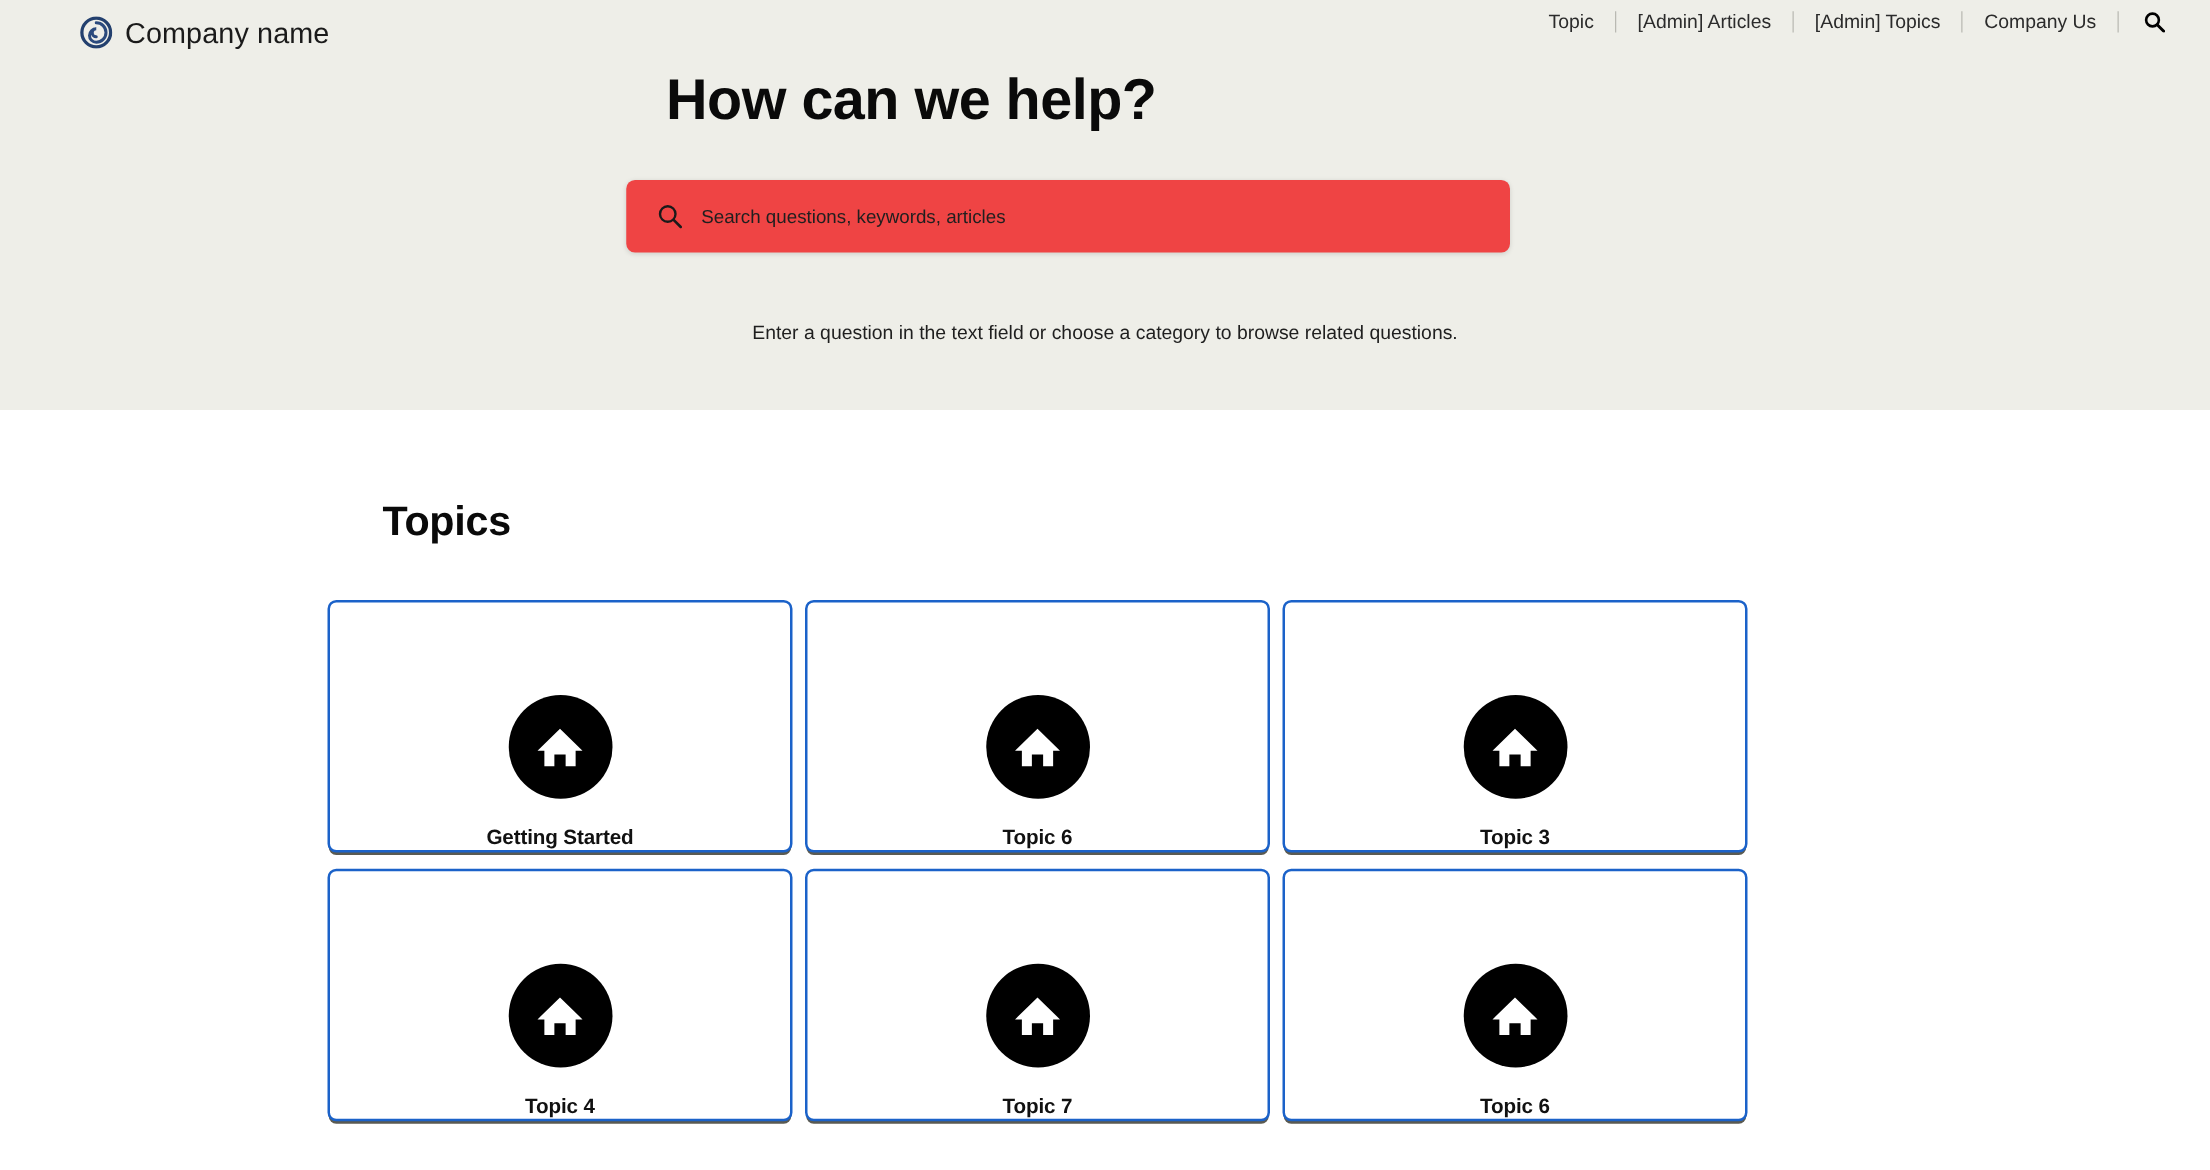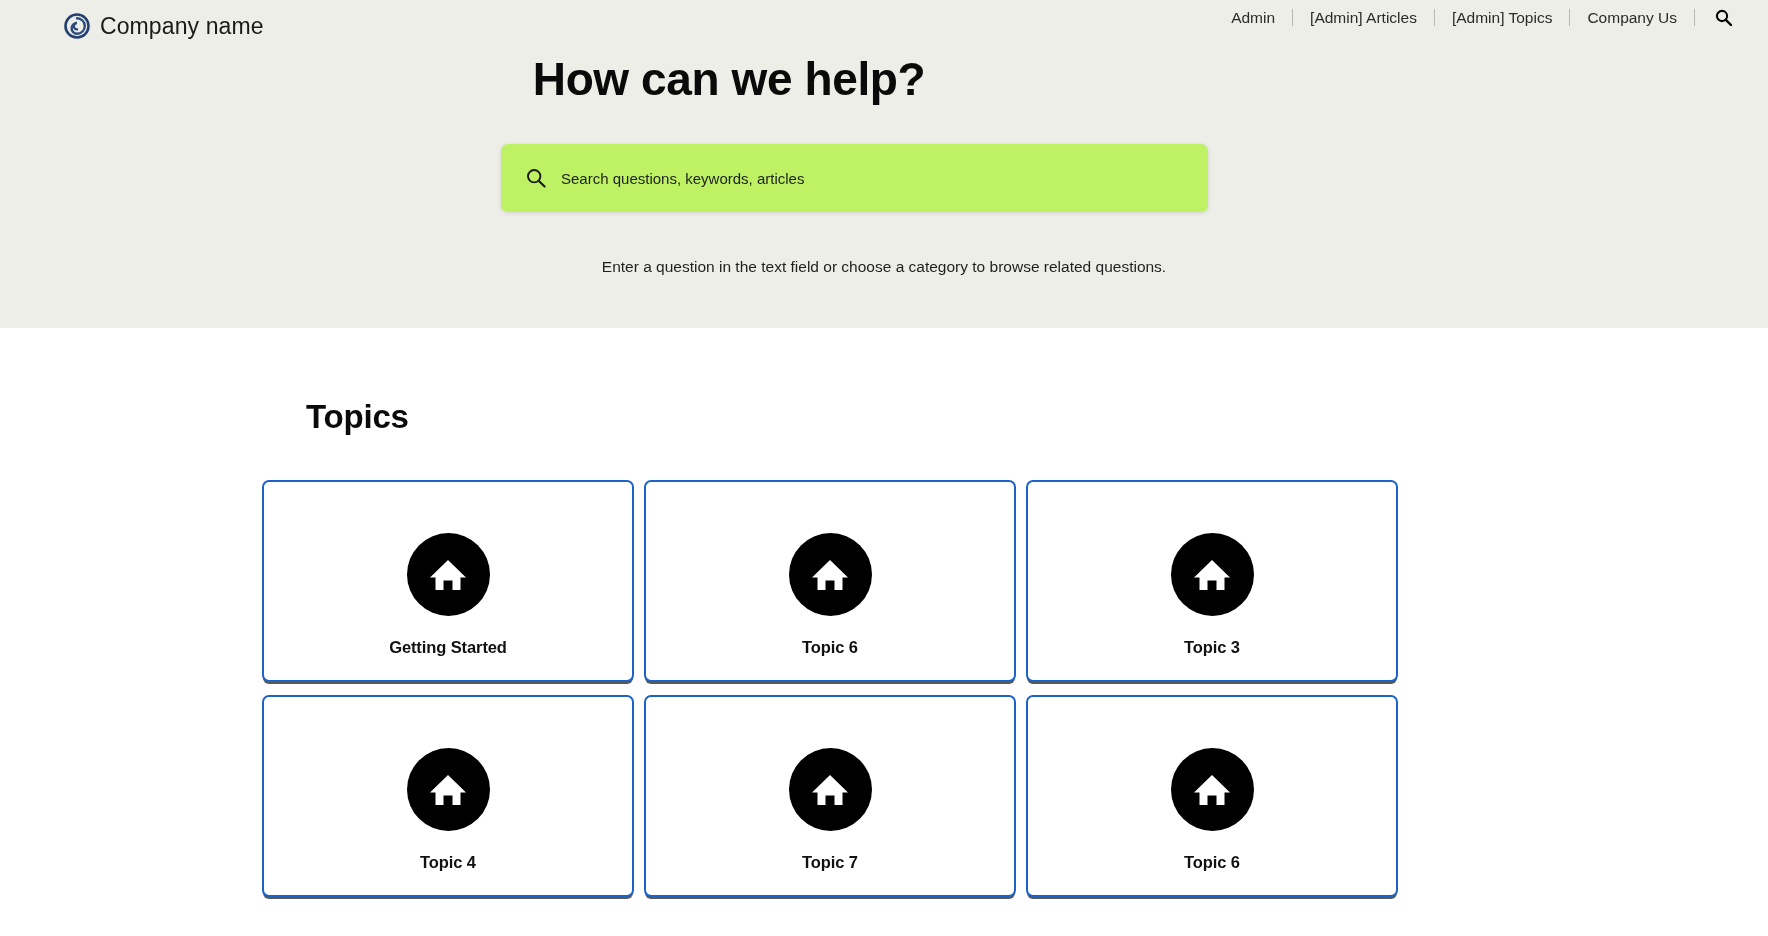--- a/index.html
+++ b/index.html
@@ -96,22 +96,22 @@
     color: #0a0a0a;
     letter-spacing: -0.4px;
     padding-left: 30px;
   }
 
   .search-wrap {
     position: absolute;
     top: 144px;
     left: 501px;
     width: 707px;
-    height: 68px;
-    background: #bef264;
+    height: 58px;
+    background: #ef4444;
     border-radius: 7px;
     box-shadow: 0 1px 4px rgba(0,0,0,0.13);
     display: flex;
     align-items: center;
     padding: 0 0 0 24px;
   }
   .search-icon-box {
     width: 22px;
     height: 22px;
     flex: none;
@@ -172,21 +172,21 @@
   .card {
     position: relative;
     height: 202px;
     background: #ffffff;
     border: 2px solid #1b62c9;
     border-radius: 7px;
     box-shadow: 0 3px 0 -1px #5a5a52;
     display: flex;
     flex-direction: column;
     align-items: center;
-    justify-content: center;
+    justify-content: flex-end;
     padding-top: 28px;
     cursor: pointer;
   }
 
   .card-icon {
     width: 83px;
     height: 83px;
     border-radius: 50%;
     background: #000000;
     display: flex;
@@ -216,21 +216,21 @@
       <span>
         <svg class="brand-logo" viewBox="0 0 26 26" xmlns="http://www.w3.org/2000/svg">
           <circle cx="13" cy="13" r="11.5" fill="none" stroke="#23406e" stroke-width="2.6"></circle>
           <path d="M13 5.2 A7.8 7.8 0 0 1 13 20.8 A5.4 5.4 0 0 1 13 10 A3.2 3.2 0 0 0 13 16.4" fill="none" stroke="#2b4a7d" stroke-width="2.4" stroke-linecap="round"></path>
         </svg>
       </span>
       <span class="brand-name">Company name</span>
     </div>
 
     <div class="nav">
-      <a class="nav-link">Admin</a>
+      <a class="nav-link">Topic</a>
       <span class="nav-sep"></span>
       <a class="nav-link">[Admin] Articles</a>
       <span class="nav-sep"></span>
       <a class="nav-link">[Admin] Topics</a>
       <span class="nav-sep"></span>
       <a class="nav-link">Company Us</a>
       <span class="nav-sep"></span>
       <button class="nav-search-btn">
         <span>
           <svg width="17" height="17" viewBox="0 0 17 17" xmlns="http://www.w3.org/2000/svg">

